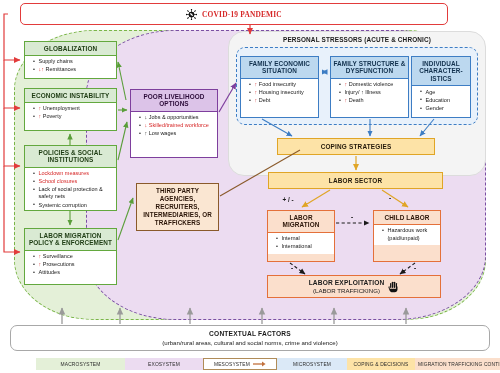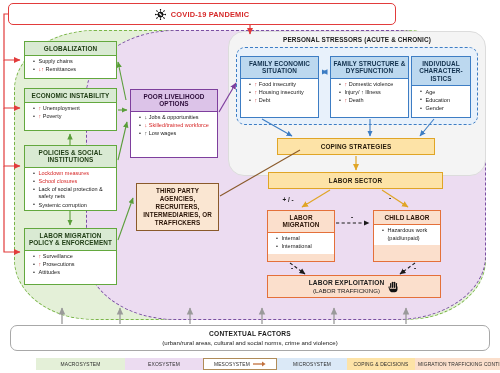--- a/index.html
+++ b/index.html
@@ -4,22 +4,22 @@
 <style>
   html,body{margin:0;padding:0;background:#ffffff;}
   body{width:500px;height:373px;overflow:hidden;
        font-family:"Liberation Sans","DejaVu Sans",sans-serif;
        color:#1a1a1a;-webkit-font-smoothing:antialiased;}
   #root{position:relative;width:500px;height:373px;}
 
   .abs{position:absolute;box-sizing:border-box;}
 
   
-  .covid-banner{left:8px;top:3px;width:388px;height:22px;border:1.4px solid #e23b3b;
-      border-radius:5px;background:#fff;display:flex;align-items:center;justify-content:center;}
+  .covid-banner{left:20px;top:3px;width:428px;height:22px;border:1.4px solid #e23b3b;
+      border-radius:5px;background:#fff;display:flex;align-items:center;justify-content:center;font-family:Liberation Serif, serif;}
   .covid-inner{display:flex;align-items:center;gap:5px;}
   .covid-label{color:#d62828;font-weight:bold;font-size:7.4px;letter-spacing:.2px;}
   .virus{width:11px;height:11px;display:block;}
 
   
   .macro{left:14px;top:30px;width:472px;height:290px;border:1.4px dashed #7ab648;
       border-radius:80px/60px;background:#e4f0d8;}
   .exo{left:86px;top:30px;width:400px;height:290px;border:1.4px dashed #7a4fa3;
       border-radius:90px/64px;background:#ecdcf1;}
   .micro{left:228px;top:31px;width:258px;height:145px;border:1.2px solid #dcdcdc;

